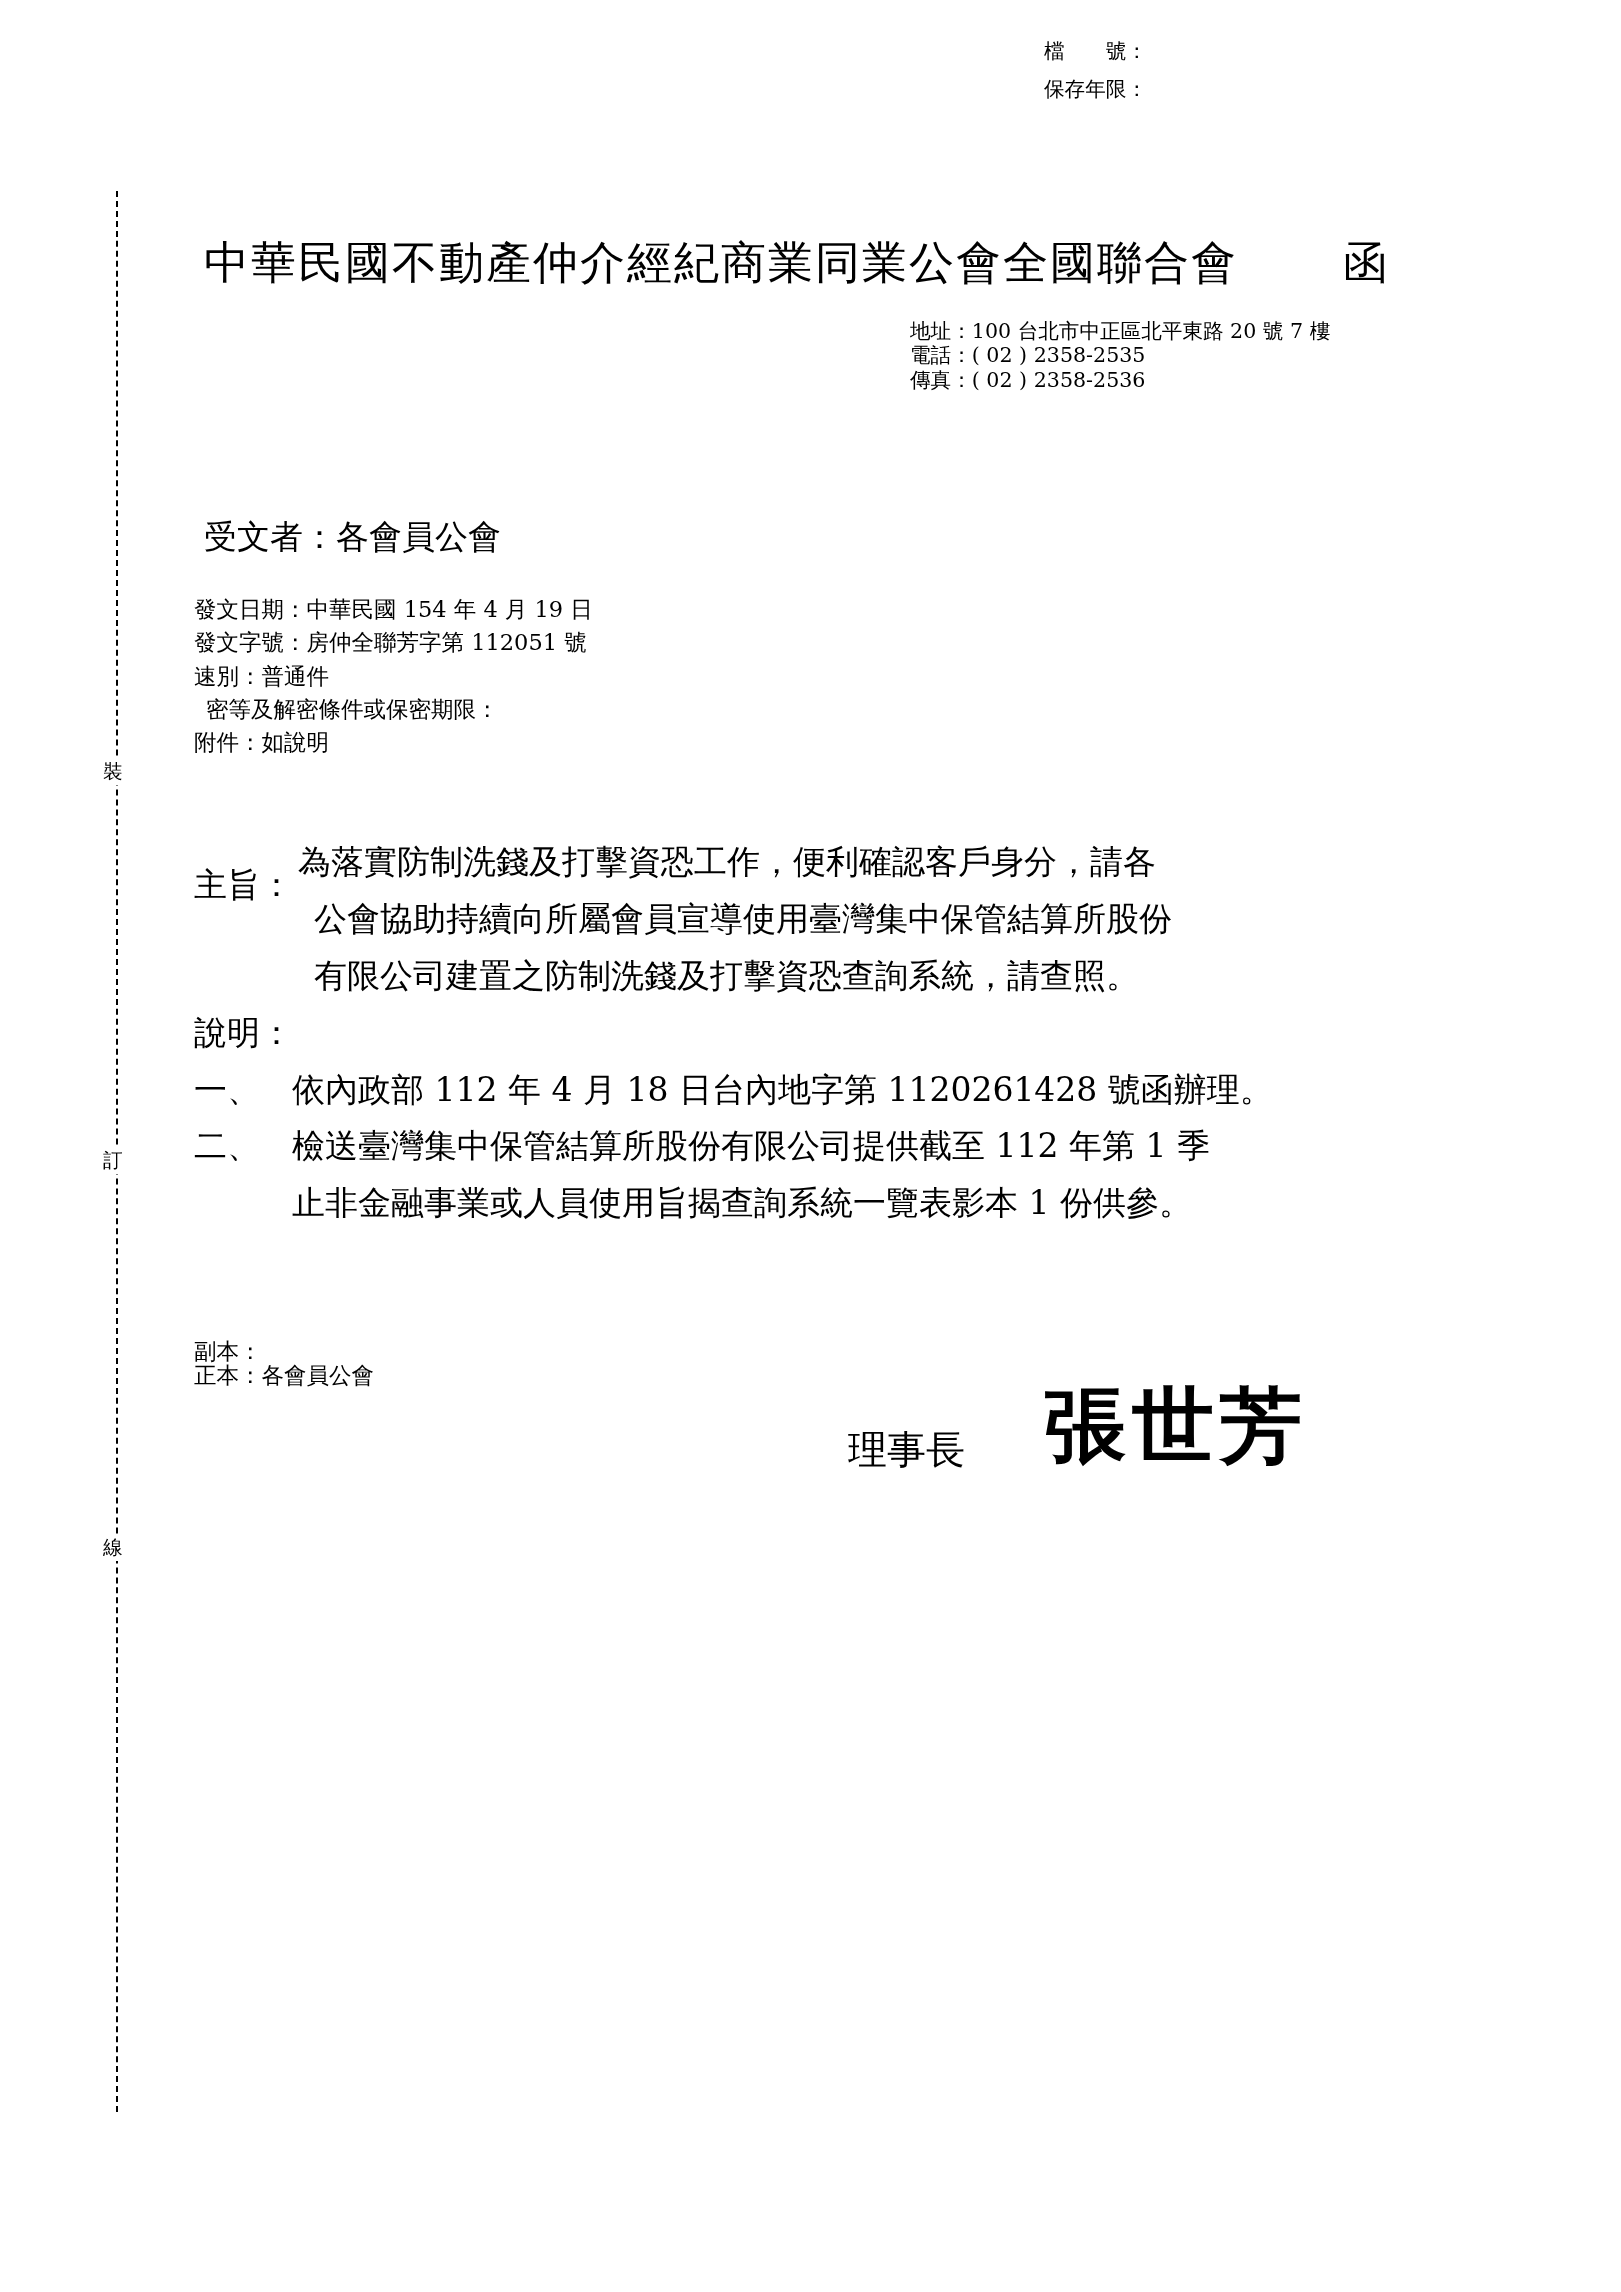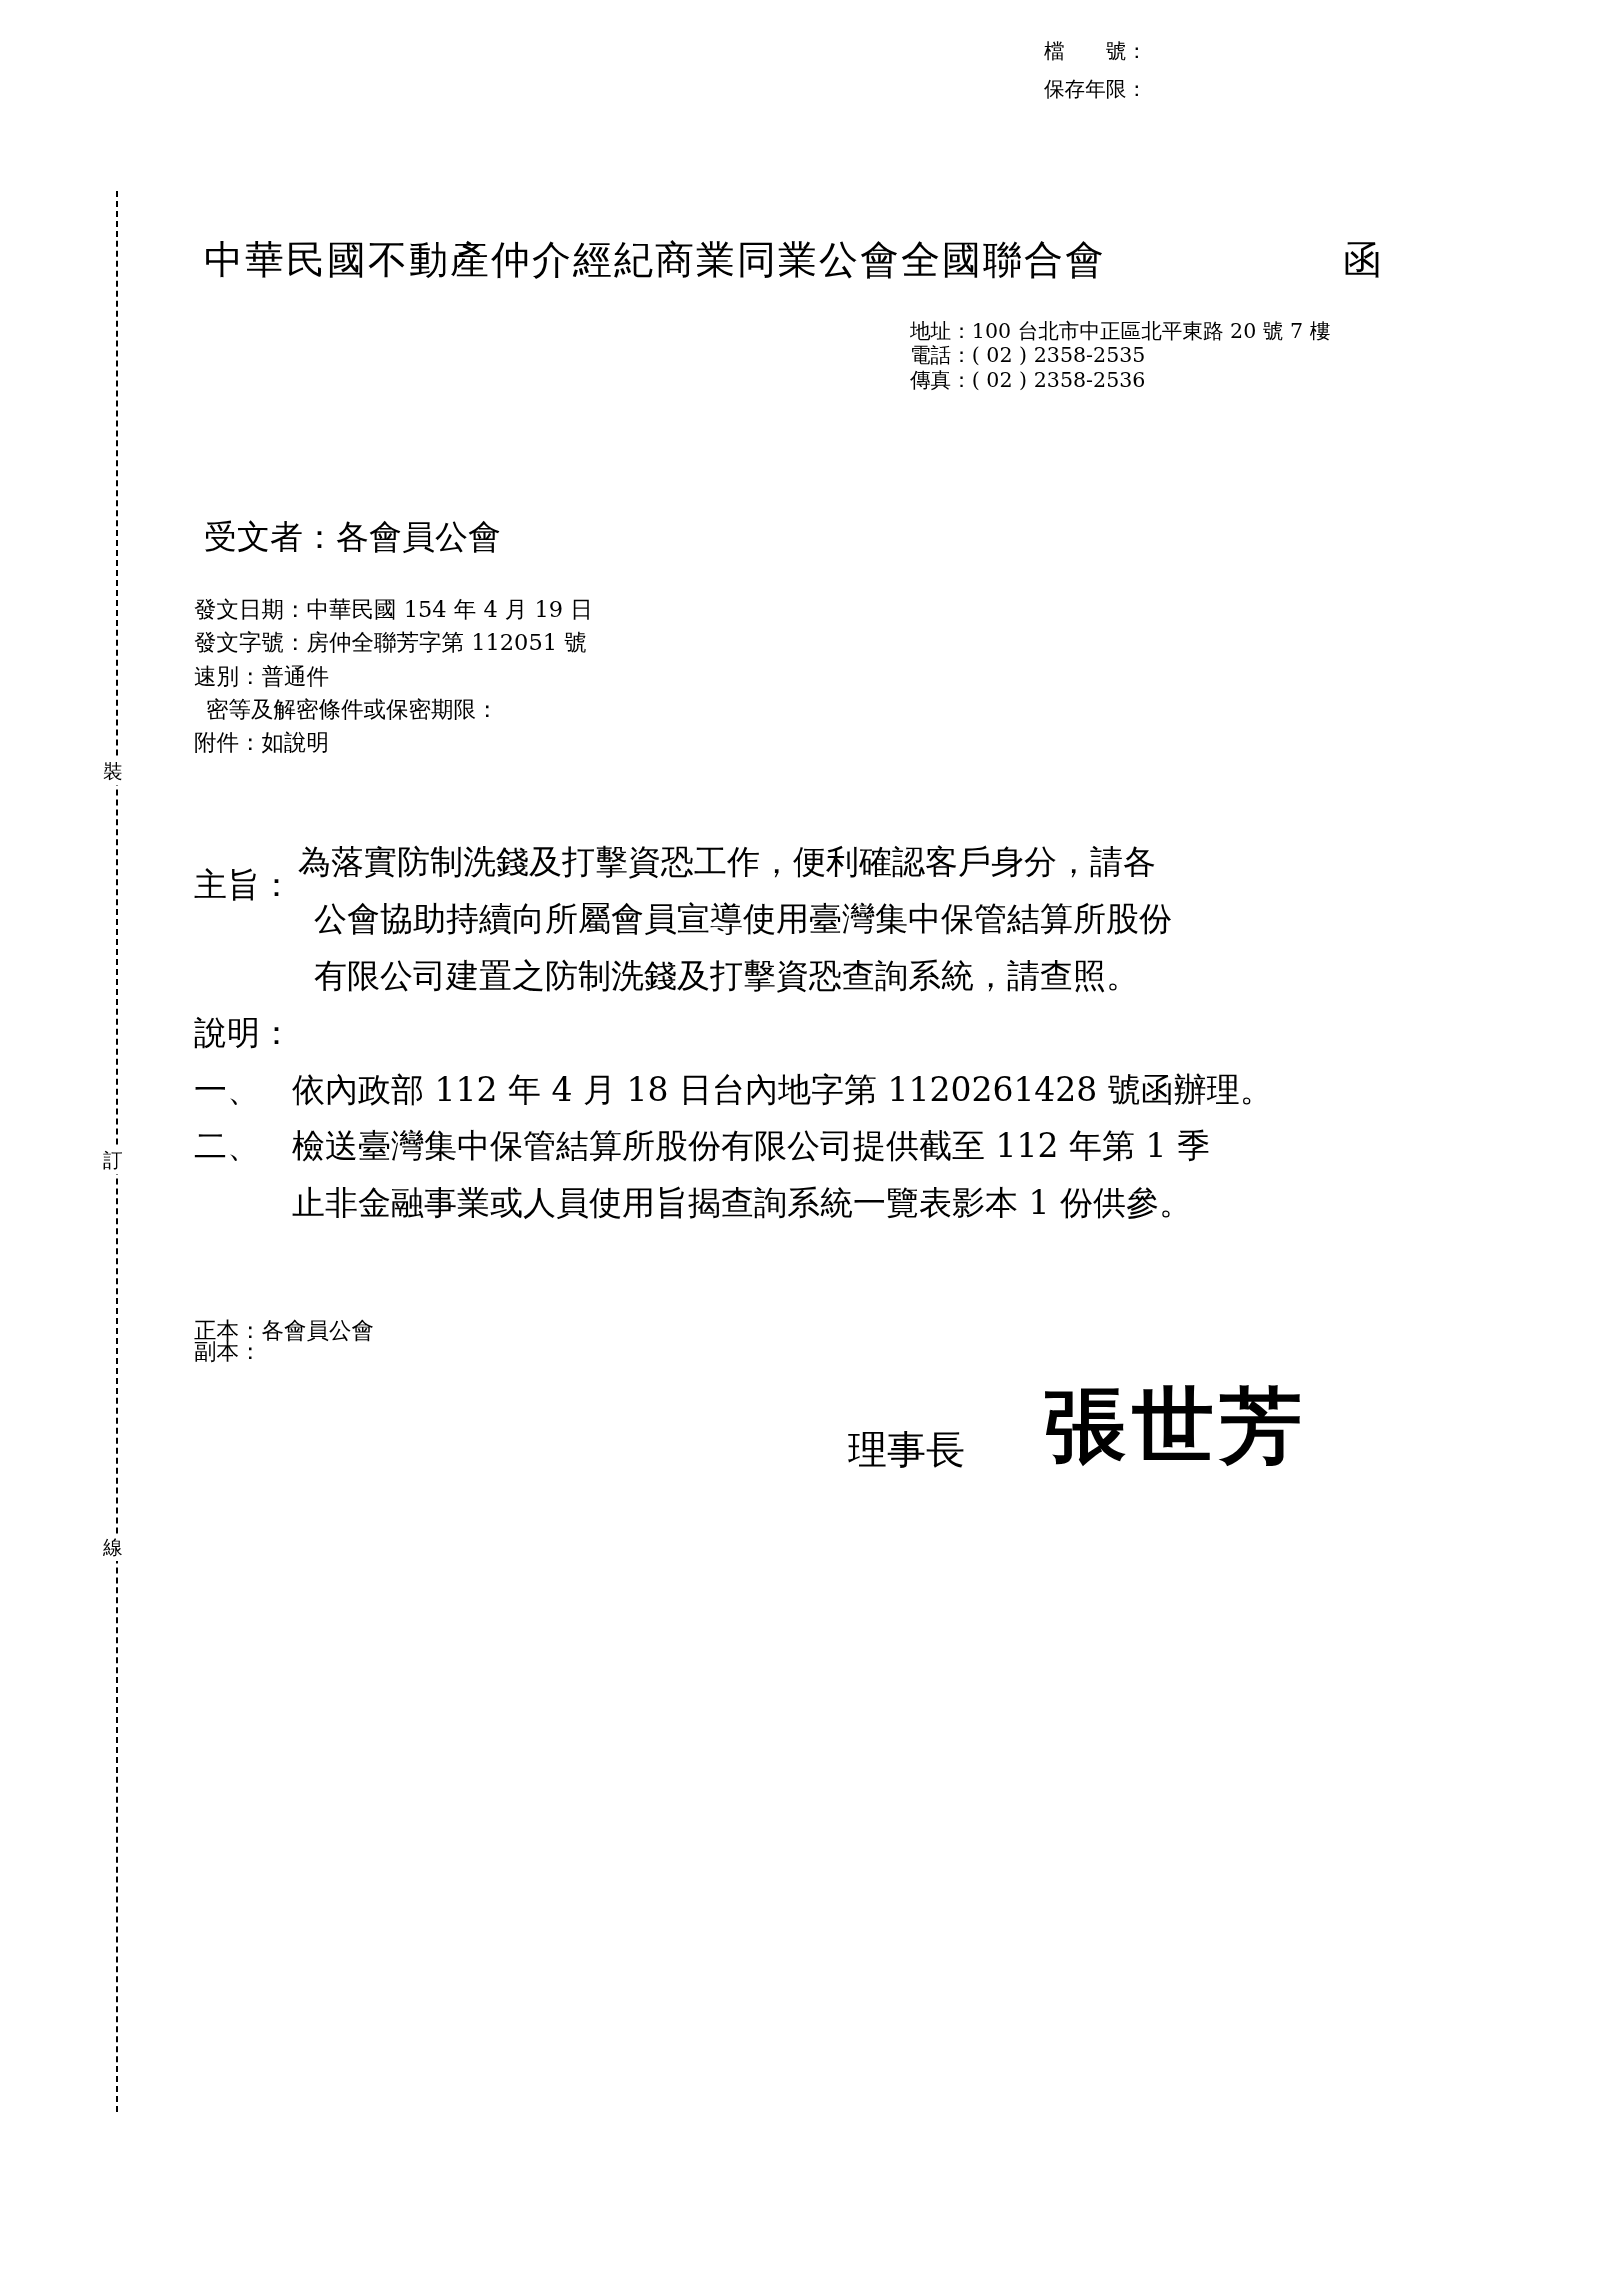--- a/index.html
+++ b/index.html
@@ -3,21 +3,21 @@
 <meta charset="utf-8">
 <style>
   html, body { margin:0; padding:0; background:#ffffff; }
   body { width:1621px; height:2293px; position:relative; overflow:hidden;
          font-family:"DejaVu Serif","Liberation Serif",serif; color:#000; }
   .abs { position:absolute; white-space:nowrap; }
   .binding-line { position:absolute; left:116px; top:191px; height:1921px; width:0;
                   border-left:2.9px dashed #000; }
   .binding-char { position:absolute; left:103px; font-size:19.6px; background:#fff; }
   .meta { font-size:20.6px; line-height:29px; }
-  .org-title { font-size:39px; letter-spacing:2px; }
+  .org-title { font-size:45px; letter-spacing:2px; }
   .contact { font-size:20.6px; line-height:24.5px; }
   .recipient { font-size:33px; }
   .header-fields { font-size:22.5px; line-height:33px; }
   .body-text { font-size:33px; line-height:57px; }
   .copies { font-size:22.5px; line-height:37px; }
   .signer-title { font-size:39px; }
   .signature { font-size:82px; font-weight:bold; letter-spacing:5.9px; }
 </style>
 </head>
 <body>
@@ -50,18 +50,18 @@
 <div class="abs body-text" style="left:314px; top:890px;">公會協助持續向所屬會員宣導使用臺灣集中保管結算所股份</div>
 <div class="abs body-text" style="left:314px; top:947px;">有限公司建置之防制洗錢及打擊資恐查詢系統，請查照。</div>
 
 <div class="abs body-text" style="left:194px; top:1004px;">說明：</div>
 <div class="abs body-text" style="left:194px; top:1061px;">一、</div>
 <div class="abs body-text" style="left:292px; top:1061px;">依內政部 112 年 4 月 18 日台內地字第 1120261428 號函辦理。</div>
 <div class="abs body-text" style="left:194px; top:1117px;">二、</div>
 <div class="abs body-text" style="left:292px; top:1117px;">檢送臺灣集中保管結算所股份有限公司提供截至 112 年第 1 季</div>
 <div class="abs body-text" style="left:292px; top:1174px;">止非金融事業或人員使用旨揭查詢系統一覽表影本 1 份供參。</div>
 
-<div class="abs copies" style="left:194px; top:1312px;">正本：各會員公會</div>
+<div class="abs copies" style="left:194px; top:1357px;">正本：各會員公會</div>
 <div class="abs copies" style="left:194px; top:1333px;">副本：</div>
 
 <div class="abs signer-title" style="left:848px; top:1423px;">理事長</div>
 <div class="abs signature" style="left:1044px; top:1372px;">張世芳</div>
 
 
 </body></html>

